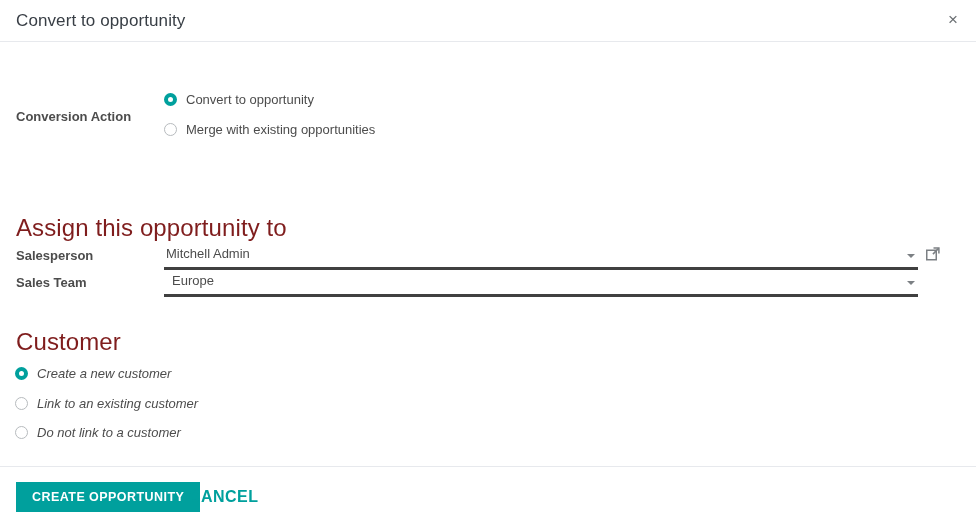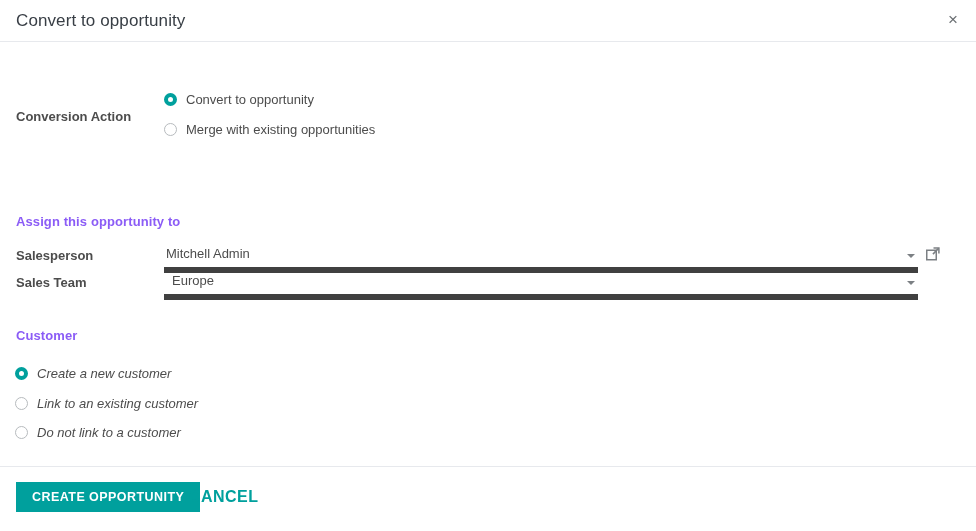--- a/index.html
+++ b/index.html
@@ -106,37 +106,37 @@
   .radio-text {
     font-size: 13px;
     color: #4c4c4c;
     margin-left: 9px;
     white-space: nowrap;
   }
 
   
   .section-heading {
     position: absolute;
-    font-size: 13px;
-    font-weight: 700;
-    color: #8b5cf6;
+    font-size: 24px;
+    font-weight: 400;
+    color: #7f1d1d;
     letter-spacing: 0.1px;
     white-space: nowrap;
   }
   .heading-assign { left: 16px; top: 172px; }
   .heading-customer { left: 16px; top: 286px; }
 
   
   .label-salesperson { left: 16px; top: 206px; }
   .label-salesteam   { left: 16px; top: 233px; }
 
   .input-wrap {
     position: absolute;
     height: 22px;
-    border-bottom: 6px solid #404040;
+    border-bottom: 3px solid #404040;
   }
   .wrap-salesperson { left: 164px; top: 203px; width: 754px; }
   .wrap-salesteam   { left: 164px; top: 230px; width: 754px; }
 
   .input-value {
     position: absolute;
     top: 1px;
     font-size: 13px;
     color: #4c4c4c;
     white-space: nowrap;

